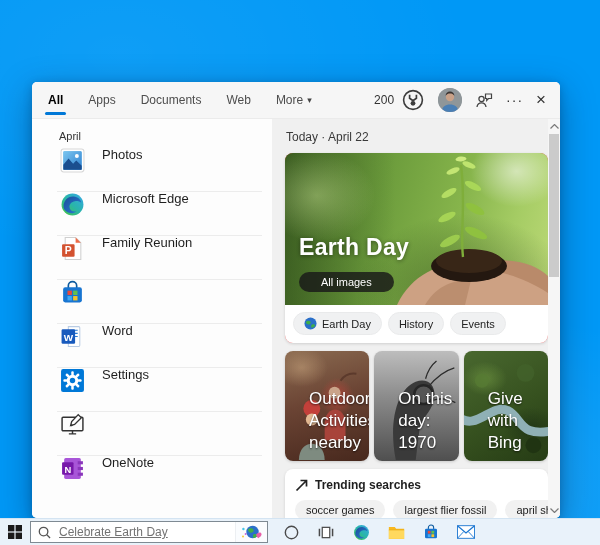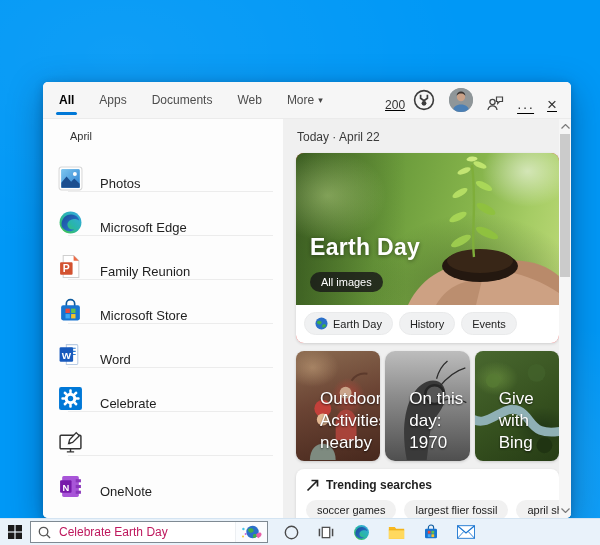--- a/index.html
+++ b/index.html
@@ -7,80 +7,80 @@
   body { font-family:"Liberation Sans", sans-serif; background:#0099f7; }
   .desktop { position:relative; width:600px; height:545px;
     background: radial-gradient(420px 260px at 80% 90%, rgba(255,255,255,.10), transparent 70%),
                 radial-gradient(500px 300px at 20% 10%, rgba(255,255,255,.06), transparent 70%),
                 #0098f6; }
 
   
   .window { position:absolute; left:32px; top:82px; width:528px; height:436px;
     background:#fdfdfd; border-radius:5px; overflow:hidden;
     box-shadow:0 10px 34px rgba(0,30,70,.40), 0 2px 8px rgba(0,30,70,.25);
-    display:flex; flex-direction:column;margin-left:11px; }
+    display:flex; flex-direction:column; }
 
   .titlebar { height:37px; flex:0 0 37px; background:#f6f6f6; border-bottom:1px solid #ebebeb;
     display:flex; align-items:center; padding:0 14px 0 16px; }
   .tabs { display:flex; gap:25px; align-items:center; height:100%; }
   .tab { position:relative; height:100%; display:flex; align-items:center;
     font-size:12px; color:#4d4d4d; cursor:default; }
   .tab.active { color:#000; font-weight:bold; }
   .tab.active::after { content:""; position:absolute; left:-3px; right:-3px; bottom:3px;
     height:3px; border-radius:2px; background:#0078d7; }
   .tab .caret { font-size:9px; margin-left:4px; color:#444; }
-  .tb-right { margin-left:auto; display:flex; align-items:flex-end; gap:13px;text-decoration:underline; }
+  .tb-right { margin-left:auto; display:flex; align-items:center; gap:13px; }
   .points { font-size:12px; color:#333; margin-right:-6px; }
   .avatar { width:24px; height:24px; border-radius:50%; overflow:hidden; background:#9aa0a6; }
   .dots { font-size:14px; color:#333; letter-spacing:1px; line-height:10px; }
   .close { font-size:17px; color:#333; line-height:14px; }
   .tb-ic { display:flex; align-items:center; justify-content:center; }
 
   .bodyarea { flex:1; display:flex; min-height:0; }
 
   
   .left { width:240px; flex:0 0 240px; background:#fdfdfd; padding-top:11px; }
   .recent-label { font-size:11px; color:#333; padding-left:27px; margin-bottom:5px; }
-  .item { height:44px; display:flex; align-items:flex-end; padding-left:14px; gap:17px; position:relative; cursor:default; }
+  .item { height:44px; display:flex; align-items:flex-start; padding-left:27px; gap:17px; position:relative; cursor:default; }
   .item + .item::before { content:""; position:absolute; top:0; left:25px; right:10px; height:1px; background:#ececec; }
   .item-label { font-size:13px; color:#1f1f1f; }
   .appicon { width:26px; height:26px; display:flex; align-items:center; justify-content:center; flex:0 0 26px; }
 
   
   .right { flex:1; background:#f0f0f0; position:relative; padding:8px 12px 0 13px; overflow:hidden; }
   .date { font-size:12px; color:#3a3a3a; margin:3px 0 9px 1px; }
   .hero { width:263px; border-radius:8px; overflow:hidden; background:#ef4444;
     box-shadow:0 1px 3px rgba(0,0,0,.14); }
   .hero-img { position:relative; height:152px;
     background:
       radial-gradient(70px 55px at 88% 12%, rgba(255,255,255,.55), transparent 65%),
       radial-gradient(90px 70px at 12% 28%, rgba(215,238,160,.40), transparent 65%),
       radial-gradient(150px 110px at 68% 92%, rgba(35,60,22,.50), transparent 72%),
       linear-gradient(90deg, rgba(25,50,15,.45), transparent 42%),
       linear-gradient(105deg, #567f2f 0%, #6c9c3c 35%, #86b44b 62%, #a5cc64 82%, #bcd977 100%); }
   .hero-img svg { position:absolute; inset:0; }
   .hero-title { position:absolute; left:14px; bottom:44px; color:#fff; font-size:23px;
     font-weight:bold; text-shadow:0 1px 4px rgba(0,0,0,.45); letter-spacing:.3px; }
   .allimages { position:absolute; left:14px; bottom:13px; background:rgba(25,25,25,.82);
-    color:#fff; font-size:11px; padding:4px 11px; border-radius:12px; }
+    color:#fff; font-size:11px; padding:4px 22px; border-radius:12px; }
   .hero-chips { display:flex; gap:6px; padding:7px 8px 8px; background:#fff; }
   .chip { background:#f0f1f2; border:1px solid #e9eaeb; border-radius:13px; font-size:11px;
     color:#222; padding:4px 10px; display:flex; align-items:center; gap:5px; white-space:nowrap; }
 
   .cards { display:flex; gap:5px; margin-top:8px; width:263px; }
   .card { flex:1; height:110px; border-radius:8px; position:relative; overflow:hidden;
     box-shadow:0 1px 3px rgba(0,0,0,.16); }
   .card svg { position:absolute; inset:0; }
   .card-label { position:absolute; left:24px; right:4px; bottom:7px; color:#fff; font-weight:normal;
     font-size:17px; line-height:1.3; text-shadow:0 1px 2px rgba(0,0,0,.65); }
   .card.c1 { background:
       radial-gradient(26px 30px at 62% 42%, rgba(190,70,60,.8), transparent 65%),
       radial-gradient(40px 30px at 20% 15%, rgba(205,170,130,.5), transparent 65%),
       linear-gradient(165deg, #8a6a50 0%, #6b4434 45%, #47281d 100%); }
-  .card.c2 { background: linear-gradient(180deg, #bdbdbd 0%, #8d8d8d 40%, #4f4f4f 100%); border-radius: 10px; }
+  .card.c2 { background: linear-gradient(180deg, #bdbdbd 0%, #8d8d8d 40%, #4f4f4f 100%); }
   .card.c3 { background:
       radial-gradient(34px 26px at 25% 25%, rgba(120,160,70,.55), transparent 65%),
       radial-gradient(40px 30px at 80% 70%, rgba(25,45,18,.6), transparent 70%),
       linear-gradient(150deg, #49682f 0%, #36511f 55%, #263c15 100%); }
 
   .trending { width:263px; background:#fff; border-radius:8px; margin-top:8px;
     padding:9px 10px; box-shadow:0 1px 3px rgba(0,0,0,.14); height:84px; }
   .trend-title { display:flex; align-items:center; gap:7px; font-size:12px; font-weight:bold; color:#1f1f1f; }
   .trend-rows { display:flex; flex-direction:column; gap:6px; margin-top:8px; }
   .trend-row { display:flex; gap:8px; }
@@ -92,21 +92,21 @@
   .sb-thumb { position:absolute; top:15px; left:1px; width:10px; height:143px; background:#cbcbcb; }
   .sb-arrow { position:absolute; left:0; width:12px; height:13px; display:flex; align-items:center; justify-content:center; }
   .sb-up { top:1px; } .sb-down { bottom:1px; }
 
   
   .taskbar { position:absolute; left:0; bottom:0; width:600px; height:27px;
     background:#e9f2fa; border-top:1px solid #d4e4f2; display:flex; align-items:center; }
   .winbtn { width:30px; display:flex; align-items:center; justify-content:center; }
   .searchbox { width:238px; height:22px; background:#fff; border:1px solid #7f8a93;
     display:flex; align-items:center; padding-left:7px; }
-  .search-text { font-size:12px; color:#be185d; margin-left:8px; flex:1; }
+  .search-text { font-size:12px; color:#737373; margin-left:8px; flex:1;text-decoration:underline; }
   .hl-wrap { width:32px; height:20px; border-left:1px solid #eceff2; background:#fafcfe;
     display:flex; align-items:center; justify-content:center; }
   .tb-icons { display:flex; align-items:center; gap:17px; margin-left:14px; }
   .tb-icons > div { display:flex; align-items:center; justify-content:center; width:18px; height:18px; }
 </style>
 </head>
 <body>
 
 <div class="desktop">
 
@@ -213,21 +213,20 @@
           <span class="appicon">
             <svg width="25" height="25" viewBox="0 0 24 24">
               <path d="M8 8V5.6A4 4 0 0 1 16 5.6V8" fill="none" stroke="#0d5a9e" stroke-width="1.6"></path>
               <rect x="3" y="7" width="18" height="14.5" rx="2" fill="#1875d1"></rect>
               <rect x="7.2" y="10.2" width="4.2" height="4.2" fill="#e8483c"></rect>
               <rect x="12.6" y="10.2" width="4.2" height="4.2" fill="#62c04e"></rect>
               <rect x="7.2" y="15.4" width="4.2" height="4.2" fill="#3fa9f5"></rect>
               <rect x="12.6" y="15.4" width="4.2" height="4.2" fill="#f5c328"></rect>
             </svg>
           </span>
-          <span class="item-label">Microsoft Store</span>
         </div>
 
         <div class="item">
           <span class="appicon">
             <svg width="25" height="25" viewBox="0 0 24 24">
               <path d="M8 2.5h10a1 1 0 0 1 1 1v17a1 1 0 0 1-1 1H8z" fill="#fff" stroke="#b9cce4"></path>
               <path d="M10 6h7M10 9h7M10 12h7" stroke="#2b7cd3" stroke-width="1.1"></path>
               <rect x="1.5" y="5" width="13" height="14" rx="1.2" fill="#185abd"></rect>
               <text x="8" y="16" font-family="Liberation Sans, sans-serif" font-size="9.5" font-weight="bold" fill="#fff" text-anchor="middle">W</text>
             </svg>
@@ -248,21 +247,21 @@
                   <rect x="16.8" y="10.8" width="4" height="2.4" rx="1"></rect>
                   <rect x="10.8" y="3.2" width="2.4" height="4" rx="1" transform="rotate(45 12 12)"></rect>
                   <rect x="10.8" y="16.8" width="2.4" height="4" rx="1" transform="rotate(45 12 12)"></rect>
                   <rect x="3.2" y="10.8" width="4" height="2.4" rx="1" transform="rotate(45 12 12)"></rect>
                   <rect x="16.8" y="10.8" width="4" height="2.4" rx="1" transform="rotate(45 12 12)"></rect>
                 </g>
               </g>
               <circle cx="12" cy="12" r="2.6" fill="#0078d7"></circle>
             </svg>
           </span>
-          <span class="item-label">Celebrate</span>
+          <span class="item-label">Settings</span>
         </div>
 
         <div class="item">
           <span class="appicon">
             <svg width="25" height="25" viewBox="0 0 24 24">
               <rect x="2" y="5" width="20" height="13" rx="1" fill="none" stroke="#333" stroke-width="1.4"></rect>
               <path d="M12 18v3M8.5 21h7" stroke="#333" stroke-width="1.4"></path>
               <path d="M17.5 2.5l3 3-6.5 6.5-3.8 1 1-3.8z" fill="#fff" stroke="#333" stroke-width="1.3"></path>
               <path d="M10.2 12.8l1.2-1.2 1 1-1.2 1.2z" fill="#333"></path>
             </svg>

